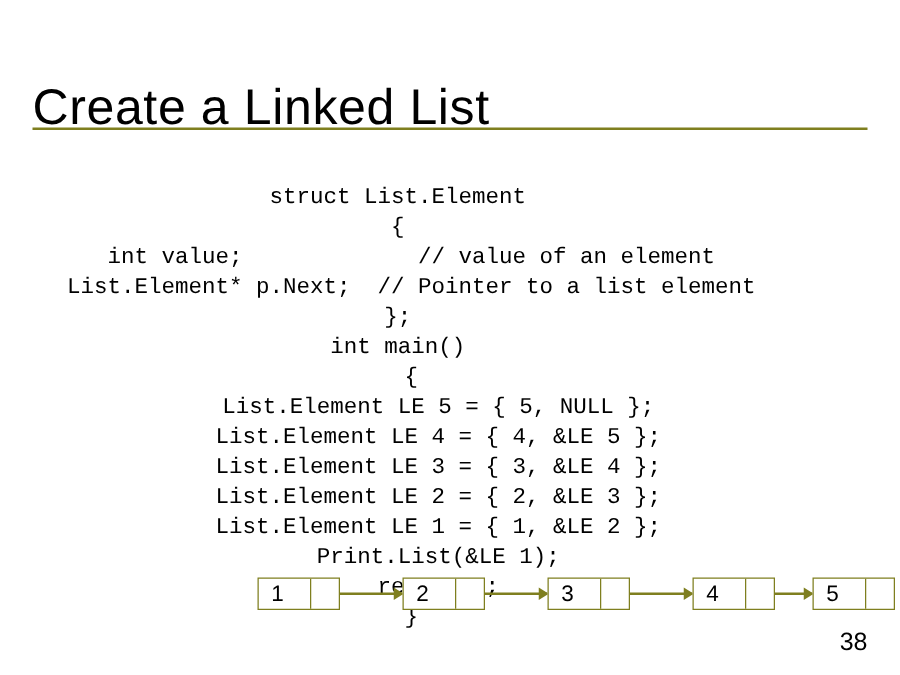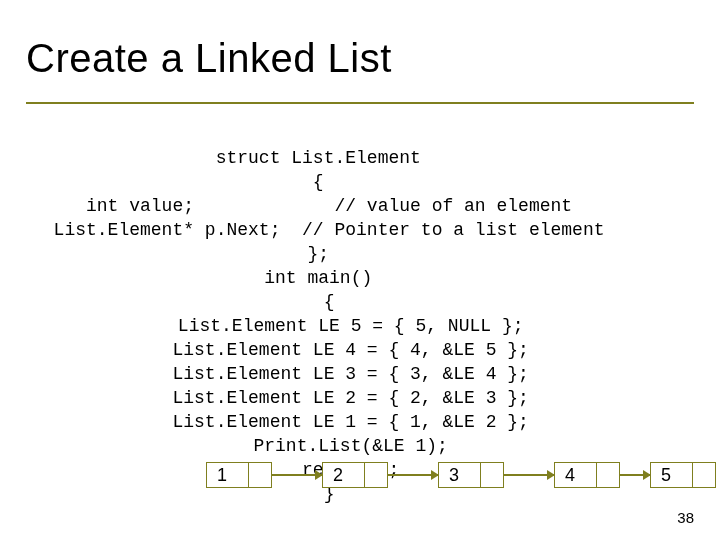--- a/index.html
+++ b/index.html
@@ -14,21 +14,21 @@
   }
   .slide {
     position: relative;
     width: 720px;
     height: 540px;
     box-sizing: border-box;
   }
   .title {
     position: absolute;
     left: 26px;
-    top: 36px;
+    top: 64px;
     font-size: 40px;
     color: #000;
     font-weight: normal;
     letter-spacing: 0.5px;
   }
   .rule {
     position: absolute;
     left: 26px;
     top: 102px;
     width: 668px;
@@ -88,21 +88,21 @@
     width: 0;
     height: 0;
     border-left: 8px solid #7f7f1f;
     border-top: 5px solid transparent;
     border-bottom: 5px solid transparent;
   }
   .page-num {
     position: absolute;
     right: 26px;
     bottom: 14px;
-    font-size: 15px;
+    font-size: 20px;
     color: #000;
   }
 </style>
 </head>
 <body>
 
 <div class="slide">
 
   <div class="title">Create a Linked List</div>
   <div class="rule"></div>

